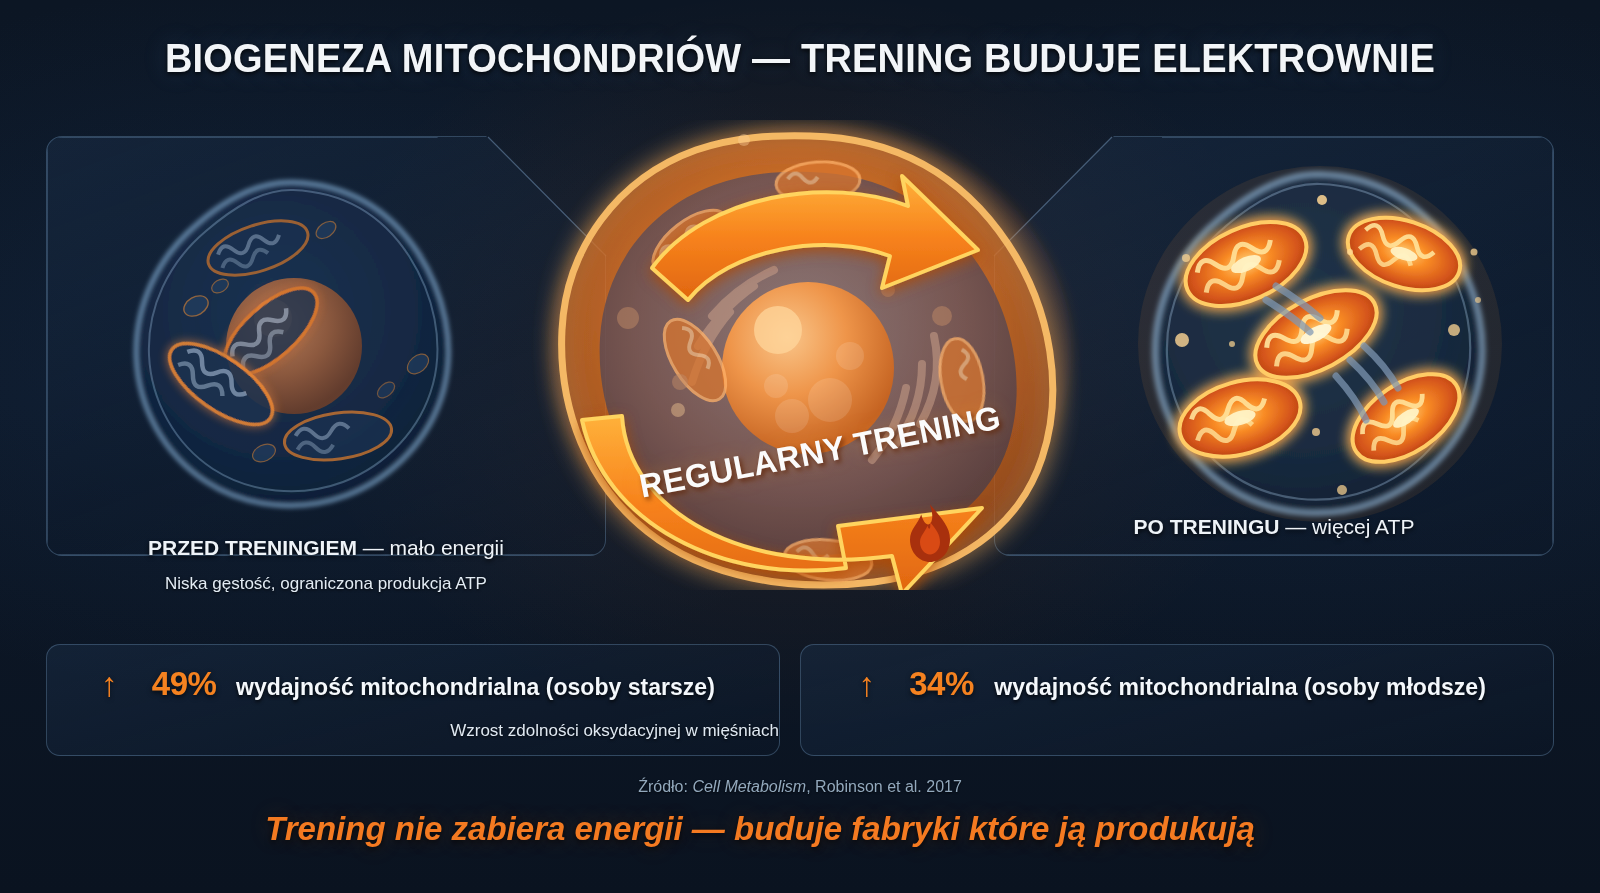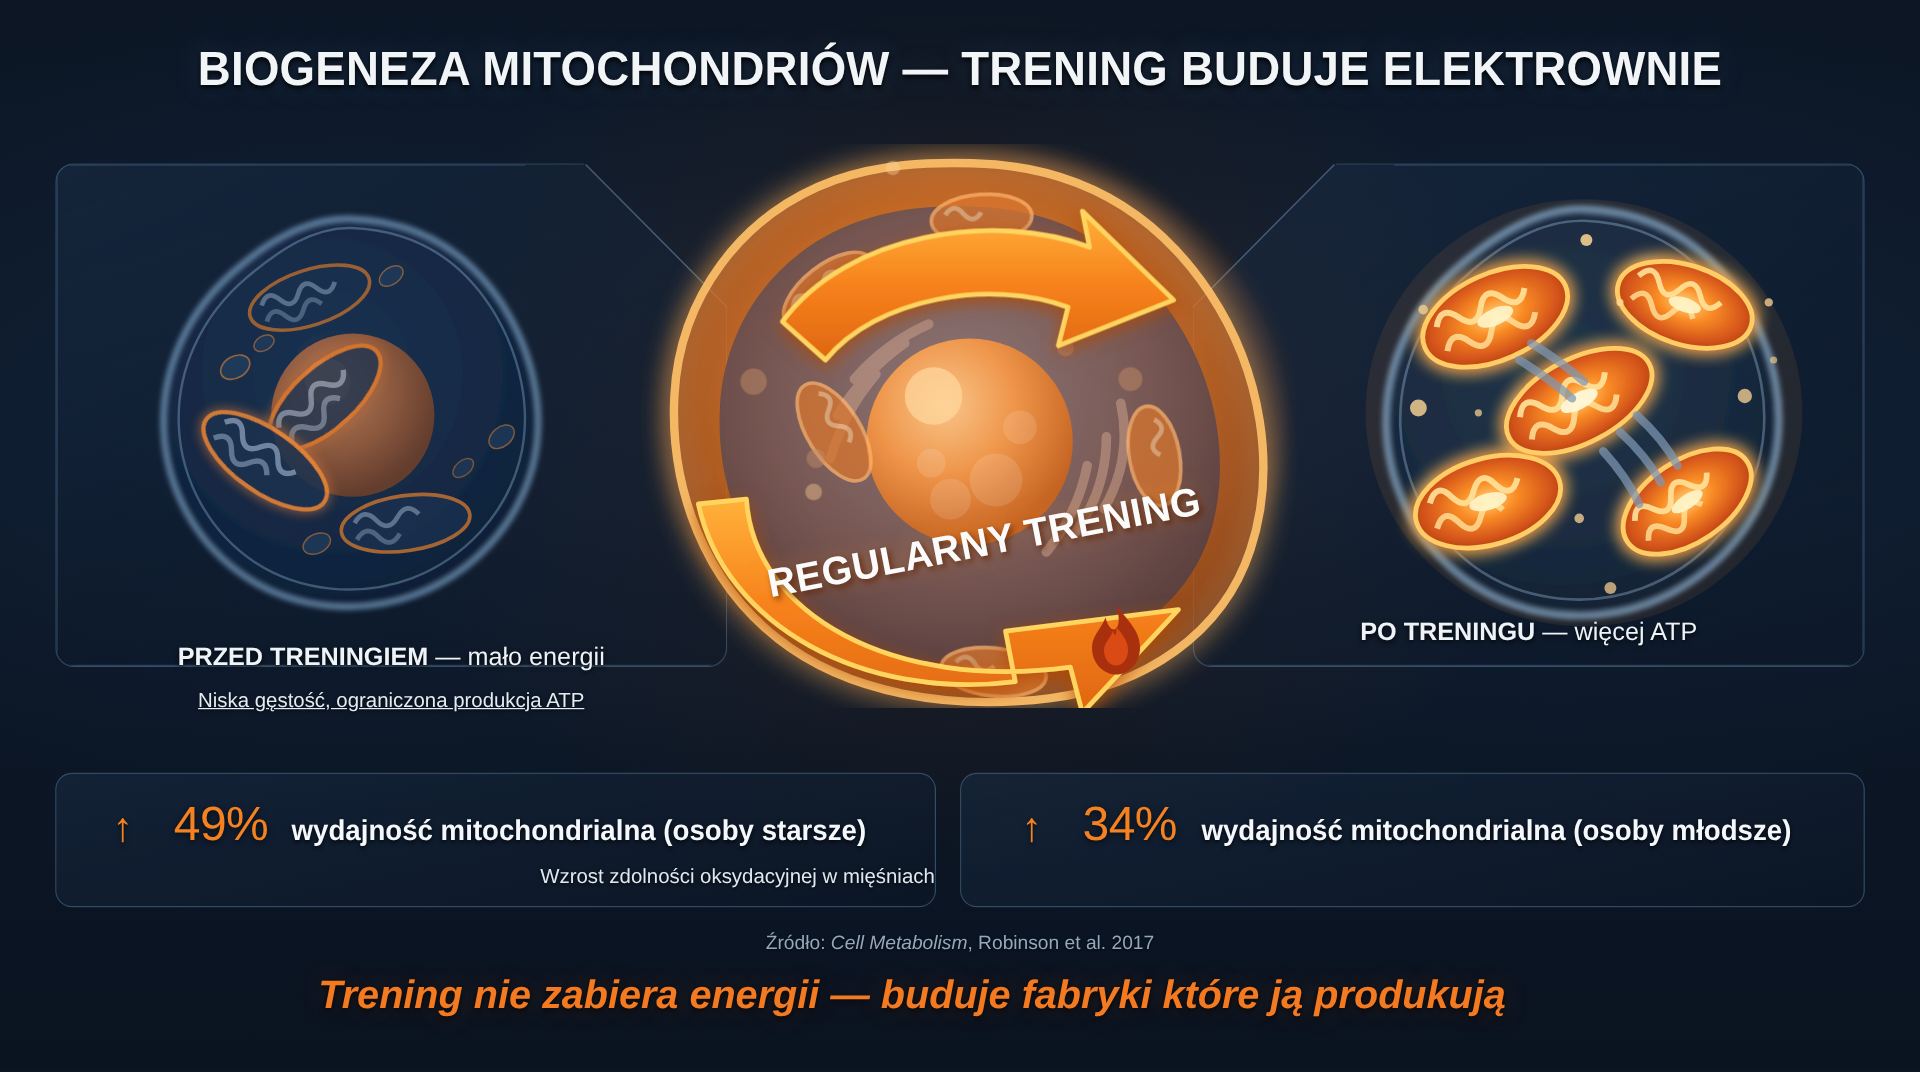--- a/index.html
+++ b/index.html
@@ -80,21 +80,20 @@
     text-shadow:0 2px 4px rgba(0,0,0,.8);
     white-space:nowrap;
   }
   .panel-title b{ font-weight:bold; }
   .panel-title span{ font-weight:normal; }
 
   .panel-sub{
     position:absolute; width:560px; text-align:center;
     font-size:17px; color:#e3ecf4; line-height:1.35;
     text-shadow:0 1px 3px rgba(0,0,0,.8);
-    text-decoration:underline;
   }
   .sub-left { left:46px;  top:573px; }
   .sub-right{ left:994px; top:573px; }
 
   
   .cell-wrap{ position:absolute; }
   .cell-left { left:118px; top:168px; width:350px; height:350px; }
   .cell-right{ left:1136px; top:160px; width:368px; height:368px; }
   .cell-center{ left:530px; top:120px; width:560px; height:470px; }
 
@@ -111,21 +110,21 @@
     position:absolute; top:20px; left:0; width:100%;
     display:flex; align-items:baseline; justify-content:center; gap:10px;
     white-space:nowrap;
   }
   .stat-arrow{
     color:#f58220; font-size:34px; font-weight:bold; line-height:1;
     text-shadow:0 2px 4px rgba(0,0,0,.6);
     position:relative; top:1px;
   }
   .stat-pct{
-    color:#f58220; font-size:40px; font-weight:normal;
+    color:#f58220; font-size:33px; font-weight:bold;
     text-shadow:0 2px 5px rgba(0,0,0,.65);
     letter-spacing:-.5px;
     margin-left:24px;
   }
   .stat-label{
     color:#f4f8fc; font-size:24px; font-weight:bold;
     text-shadow:0 2px 4px rgba(0,0,0,.8);
     transform:scaleX(.96);
   }
   .stat-note{

